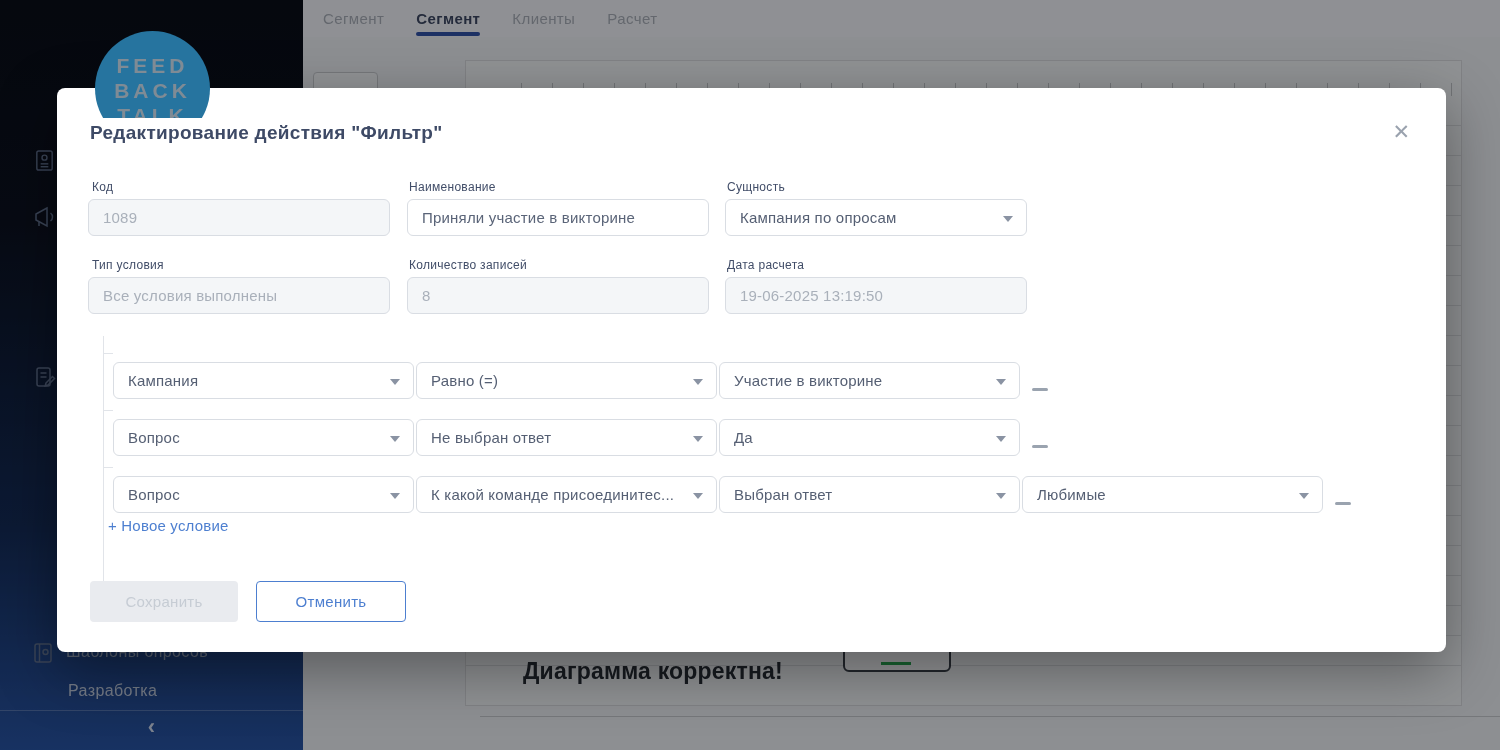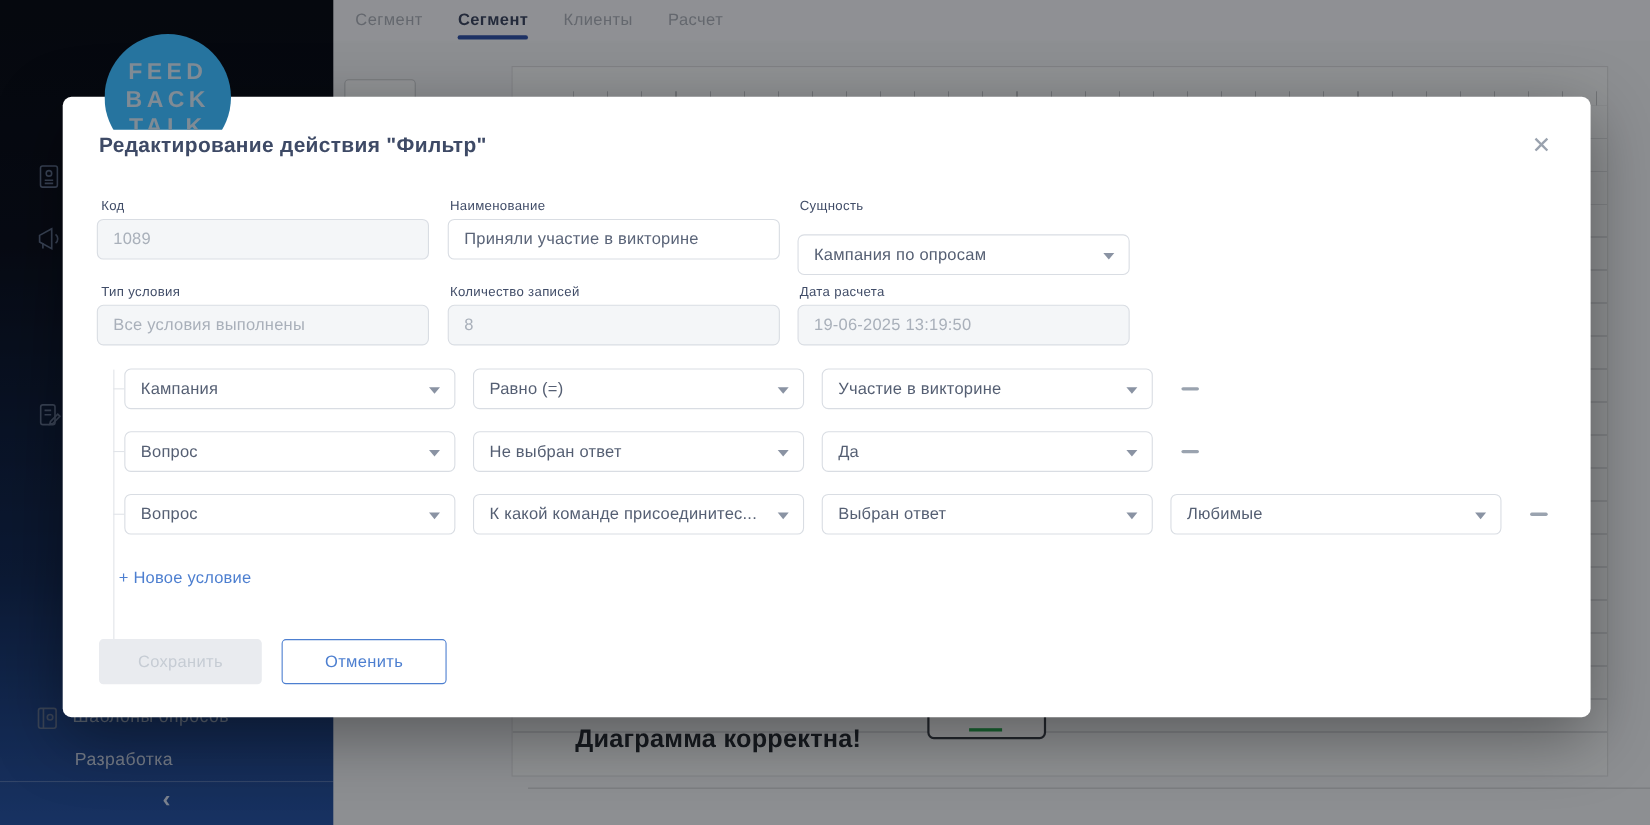--- a/index.html
+++ b/index.html
@@ -62,21 +62,21 @@
     background:#fff; font-family:"Liberation Sans",sans-serif; font-size:15px; letter-spacing:.2px;
     color:#5a6478; padding:0 14px; outline:none; }
   .inp.dis { background:#f4f6f8; color:#a9b0ba; }
 
   .sel { position:absolute; height:37px; border:1px solid #d9dde3; border-radius:6px; background:#fff;
     display:flex; align-items:center; padding:0 30px 0 14px; cursor:pointer; }
   .sel-val { font-size:15px; letter-spacing:.2px; color:#555f73; white-space:nowrap; overflow:hidden; }
   .caret { position:absolute; right:13px; top:16px; width:0; height:0;
     border-left:5px solid transparent; border-right:5px solid transparent; border-top:6px solid #8a93a3; }
 
-  .cond-row { position:absolute; left:56px; height:37px; display:flex; gap:16px; align-items:center; }
+  .cond-row { position:absolute; left:56px; height:37px; display:flex; gap:2px; align-items:flex-end;margin-top:27px; }
   .cond-sel { position:relative; height:37px; width:301px; border:1px solid #d9dde3; border-radius:6px;
     background:#fff; display:flex; align-items:center; padding:0 32px 0 14px; cursor:pointer; }
   .tree-v { position:absolute; left:46px; top:248px; width:1px; height:262px; background:#e1e4e9; }
   .tree-h { position:absolute; left:46px; width:10px; height:1px; background:#e1e4e9; }
   .minus-btn { width:20px; height:20px; margin-left:8px; display:flex; align-items:center;
     justify-content:center; cursor:pointer; }
   .minus-bar { width:16px; height:3px; border-radius:2px; background:#9aa3af; }
 
   #add-link { position:absolute; left:51px; top:429px; font-size:15px; letter-spacing:.2px;
     color:#4d7fd0; cursor:pointer; }
@@ -168,21 +168,21 @@
 <div id="modal">
   <div id="modal-title">Редактирование действия "Фильтр"</div>
   <div id="modal-close">✕</div>
 
   <div class="fld-label" style="left:35px; top:92px;">Код</div>
   <div class="fld-label" style="left:352px; top:92px;">Наименование</div>
   <div class="fld-label" style="left:670px; top:92px;">Сущность</div>
 
   <input class="inp dis" style="left: 31px; top: 111px;" disabled="" value="1089">
   <input class="inp" style="left: 350px; top: 111px;" value="Приняли участие в викторине">
-  <div class="sel" style="left:668px; top:125px; width:302px;">
+  <div class="sel" style="left:668px; top:111px; width:302px;">
     <span class="sel-val">Кампания по опросам</span>
     <span class="caret"></span>
   </div>
 
   <div class="fld-label" style="left:35px; top:170px;">Тип условия</div>
   <div class="fld-label" style="left:352px; top:170px;">Количество записей</div>
   <div class="fld-label" style="left:670px; top:170px;">Дата расчета</div>
 
   <input class="inp dis" style="left: 31px; top: 189px;" disabled="" value="Все условия выполнены">
   <input class="inp dis" style="left: 350px; top: 189px;" disabled="" value="8">

